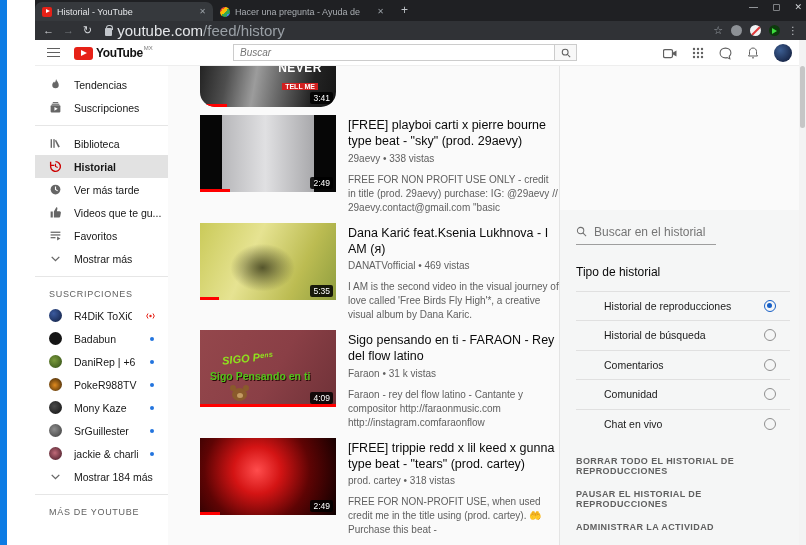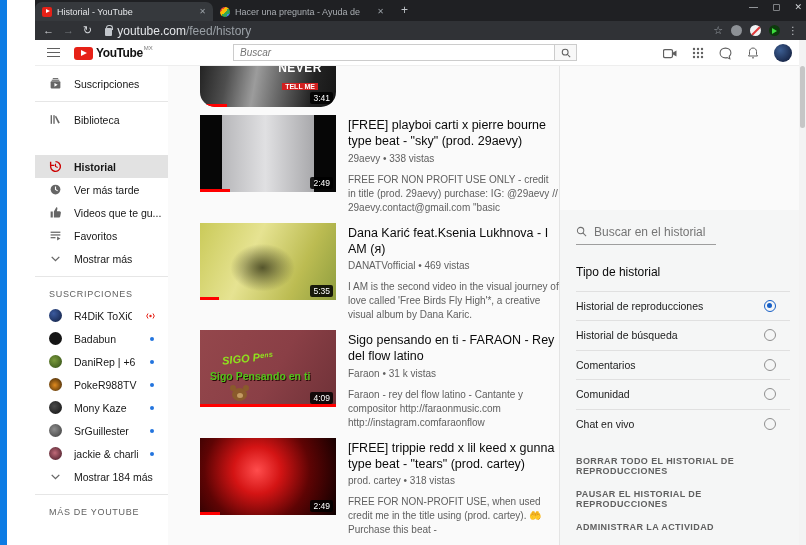--- a/index.html
+++ b/index.html
@@ -26,21 +26,21 @@
   .wincontrols { position:absolute; right:4px; top:0; height:14px; display:flex; gap:14px; color:#cfd2d6; font-size:9px; align-items:center; }
   .wincontrols span { line-height:14px; }
 
   
   .toolbar { height:19px; background:#303236; display:flex; align-items:center; padding:0 8px; gap:9px; }
   .navic { font-size:11px; color:#d6d9dd; line-height:1; }
   .navic.dim { color:#74787d; }
   .urlbox { display:flex; align-items:center; gap:5px; flex:1; margin-left:4px; }
   .padlock { width:7px; height:8px; position:relative; background:#c3c7cc; border-radius:1px; margin-top:2px; }
   .padlock::before { content:""; position:absolute; left:1px; top:-3px; width:5px; height:4px; border:1px solid #c3c7cc; border-bottom:none; border-radius:3px 3px 0 0; }
-  .url { font-size:12px; color:#e4e6e9; }
+  .url { font-size:15px; color:#e4e6e9; }
   .url .path { color:#9aa0a6; }
   .toolright { display:flex; align-items:center; gap:8px; }
   .star { color:#9aa0a6; font-size:11px; }
   .extic { width:11px; height:11px; border-radius:50%; }
   .ext1 { background:#8d9196; }
   .ext2 { background:#f1f3f4; position:relative; overflow:hidden; }
   .ext2::after { content:""; position:absolute; left:-1px; top:4.5px; width:14px; height:2px; background:#e03a3a; transform:rotate(-45deg); }
   .ext3 { background:#0d3a0d; position:relative; }
   .ext3::after { content:""; position:absolute; left:3px; top:2.5px; border-left:5px solid #3ddc3d; border-top:3px solid transparent; border-bottom:3px solid transparent; }
   .kebab { color:#c0c4c9; font-size:10px; }
@@ -65,21 +65,21 @@
   .hdr-icons { position:absolute; right:14px; top:0; height:26px; display:flex; align-items:center; gap:15px; }
   .hic { color:#606060; display:flex; }
   .avatar { width:18px; height:18px; border-radius:50%; background:radial-gradient(circle at 35% 35%, #3c5e92 0%, #1b2b4e 70%, #121d36 100%); }
 
   .yt-body { display:flex; height:479px; overflow:hidden; background:#fafafa;align-items:flex-end; }
 
   
   .sidebar { width:133px; background:#fff; flex:none; padding-top:5px; font-size:10.5px; color:#161616; overflow:hidden; }
   .srow { height:23px; display:flex; align-items:center; gap:12px; padding-left:14px; white-space:nowrap; }
   .srow .sic { width:13px; height:13px; flex:none; color:#666; display:flex; }
-  .srow.sel { background:#e2e2e2; font-weight:bold;margin-top:24px; }
+  .srow.sel { background:#e2e2e2; font-weight:bold; }
   .srow.sel .sic { color:#c00; }
   .sdiv { height:1px; background:#e6e6e6; margin:6px 0; }
   .slabel { font-size:9px; color:#606060; letter-spacing:0.7px; padding:6px 0 5px 14px; }
   .chrow { height:23px; display:flex; align-items:center; gap:12px; padding-left:14px; padding-right:10px; white-space:nowrap; }
   .chav { width:13px; height:13px; border-radius:50%; flex:none; }
   .chname { flex:1; overflow:hidden; }
   .bdot { width:4px; height:4px; border-radius:50%; background:#2374de; flex:none; margin-right:4px; }
   .blive { color:#e62117; flex:none; display:flex; margin-right:1px; }
   .ca1{background:radial-gradient(circle at 35% 35%,#3b5a9e,#101d3e);} .ca2{background:#151515;}
   .ca3{background:radial-gradient(circle at 40% 40%,#7a9a3c,#2e4a14);} .ca4{background:radial-gradient(circle at 45% 55%,#e08a1e,#2a1a05);}
@@ -117,21 +117,21 @@
   .bear i { position:absolute; left:4.5px; top:5px; width:6px; height:5px; background:#c49a62; border-radius:50%; }
   .t5 { background:radial-gradient(circle at 42% 42%, #ff4d4d 0%, #d41414 26%, #5e0404 58%, #0c0000 100%); }
 
   
   .panel { width:246px; flex:none; background:#f5f6f6; padding:0 16px; overflow:hidden; }
   .psearch { margin-top:15px; width:140px; display:flex; align-items:center; gap:7px; border-bottom:1px solid #9e9e9e; padding-bottom:5px; }
   .psearch input { border:none; outline:none; background:transparent; flex:1; font-size:12px; color:#333; font-family:inherit; width:100px; }
   .ptitle { font-size:12px; color:#0a0a0a; margin:20px 0 12px; }
   .optrow { height:29.5px; display:flex; align-items:center; border-top:1px solid #e0e0e0; padding-right:14px; }
   .optrow:last-of-type { border-bottom:1px solid #e0e0e0; }
-  .optlabel { flex:1; font-size:10.5px; color:#1a1a1a; }
+  .optlabel { flex:1; font-size:10.5px; color:#1a1a1a;margin-left:28px; }
   .radio { width:12px; height:12px; border:1.5px solid #8f8f8f; border-radius:50%; position:relative; flex:none; }
   .radio.on { border-color:#175fc6; }
   .radio.on::after { content:""; position:absolute; left:2px; top:2px; width:5px; height:5px; border-radius:50%; background:#175fc6; }
   .pactions { margin-top:18px; }
   .plink { display:block; font-size:9px; color:#606060; letter-spacing:0.4px; margin-bottom:13px; font-weight:bold; }
 </style>
 </head>
 <body>
 
 <div class="stage">

